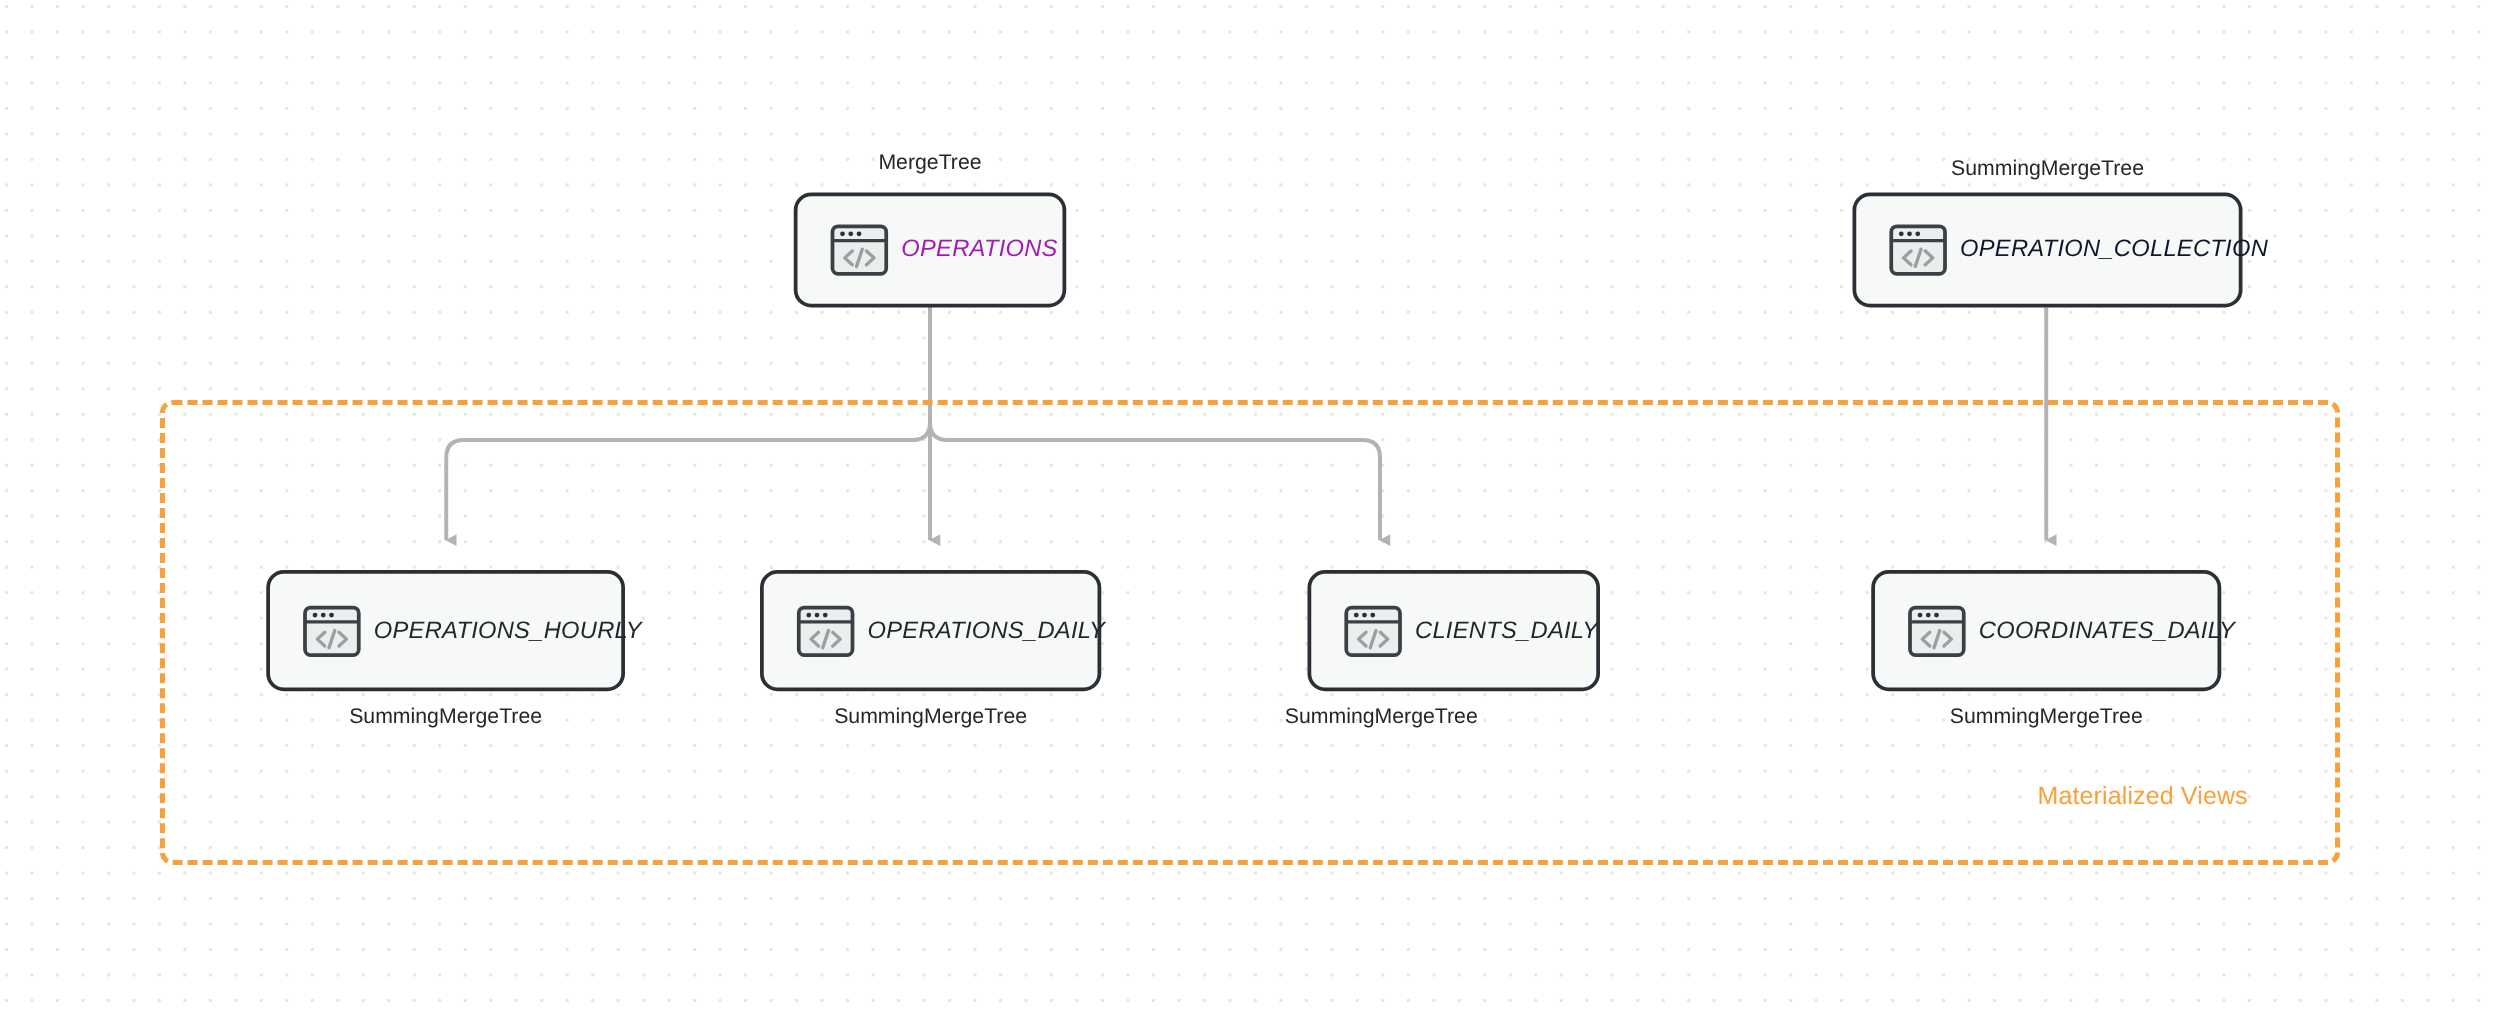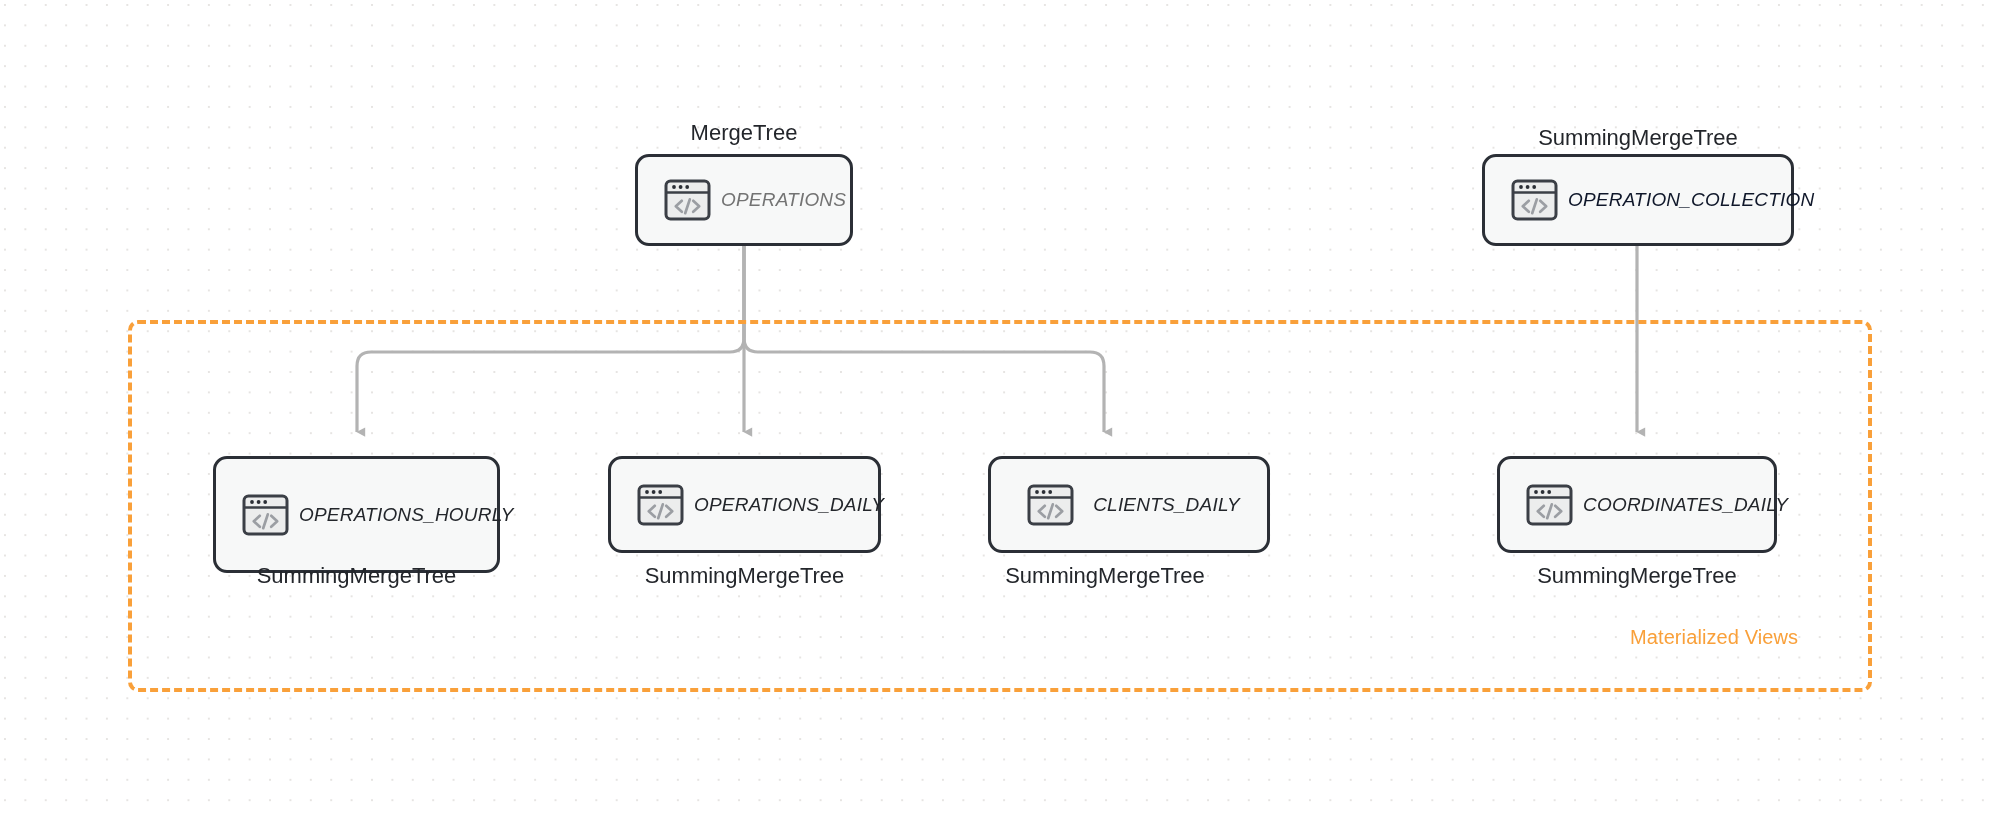--- a/index.html
+++ b/index.html
@@ -73,21 +73,21 @@
     color: #23262b;
     letter-spacing: 0.2px;
     white-space: nowrap;
     padding-right: 18px;
     padding-left: 10px;
   }
 
   
   .engine-label {
     position: absolute;
-    font-size: 22px;
+    font-size: 17px;
     color: #23262b;
     white-space: nowrap;
     text-align: center;
     z-index: 4;
   }
 </style>
 </head>
 <body>
 
 <div id="canvas">
@@ -119,38 +119,38 @@
         <span class="node-icon"><svg viewBox="0 0 47 42" width="47" height="42">
             <rect x="2" y="2" width="43" height="38" rx="4.5" ry="4.5" fill="#eceded" stroke="#3b3f46" stroke-width="3"></rect>
             <path d="M2.2,13.5 H44.8" stroke="#3b3f46" stroke-width="2.6"></path>
             <circle cx="10" cy="8" r="1.9" fill="#2b2f36"></circle>
             <circle cx="16.6" cy="8" r="1.9" fill="#2b2f36"></circle>
             <circle cx="23.2" cy="8" r="1.9" fill="#2b2f36"></circle>
             <path d="M17.8,21.8 L11.8,27.3 L17.8,32.8" fill="none" stroke="#9b9ea3" stroke-width="2.7" stroke-linecap="round" stroke-linejoin="round"></path>
             <path d="M29.2,21.8 L35.2,27.3 L29.2,32.8" fill="none" stroke="#9b9ea3" stroke-width="2.7" stroke-linecap="round" stroke-linejoin="round"></path>
             <path d="M25.8,20.4 L21.2,34.2" fill="none" stroke="#9b9ea3" stroke-width="2.7" stroke-linecap="round"></path>
           </svg></span>
-        <span class="node-title" style="color: #737373;">OPERATIONS</span>
+        <span class="node-title" style="color: #a21caf;">OPERATIONS</span>
       </div>
       <div class="engine-label" style="left: 635px; top: 120px; width: 218px;">MergeTree</div>
       <div class="node" style="left: 1482px; top: 154px; width: 312px; height: 92px; background: rgb(247, 248, 248); border-color: rgb(43, 47, 54);">
         <span class="node-icon"><svg viewBox="0 0 47 42" width="47" height="42">
             <rect x="2" y="2" width="43" height="38" rx="4.5" ry="4.5" fill="#eceded" stroke="#3b3f46" stroke-width="3"></rect>
             <path d="M2.2,13.5 H44.8" stroke="#3b3f46" stroke-width="2.6"></path>
             <circle cx="10" cy="8" r="1.9" fill="#2b2f36"></circle>
             <circle cx="16.6" cy="8" r="1.9" fill="#2b2f36"></circle>
             <circle cx="23.2" cy="8" r="1.9" fill="#2b2f36"></circle>
             <path d="M17.8,21.8 L11.8,27.3 L17.8,32.8" fill="none" stroke="#9b9ea3" stroke-width="2.7" stroke-linecap="round" stroke-linejoin="round"></path>
             <path d="M29.2,21.8 L35.2,27.3 L29.2,32.8" fill="none" stroke="#9b9ea3" stroke-width="2.7" stroke-linecap="round" stroke-linejoin="round"></path>
             <path d="M25.8,20.4 L21.2,34.2" fill="none" stroke="#9b9ea3" stroke-width="2.7" stroke-linecap="round"></path>
           </svg></span>
         <span class="node-title" style="color: #0f172a;">OPERATION_COLLECTION</span>
       </div>
       <div class="engine-label" style="left: 1482px; top: 125px; width: 312px;">SummingMergeTree</div>
-      <div class="node" style="left: 213px; top: 456px; width: 287px; height: 117px; background: rgb(247, 248, 248); border-color: rgb(43, 47, 54);">
+      <div class="node" style="left: 213px; top: 456px; width: 287px; height: 97px; background: rgb(247, 248, 248); border-color: rgb(43, 47, 54);">
         <span class="node-icon"><svg viewBox="0 0 47 42" width="47" height="42">
             <rect x="2" y="2" width="43" height="38" rx="4.5" ry="4.5" fill="#eceded" stroke="#3b3f46" stroke-width="3"></rect>
             <path d="M2.2,13.5 H44.8" stroke="#3b3f46" stroke-width="2.6"></path>
             <circle cx="10" cy="8" r="1.9" fill="#2b2f36"></circle>
             <circle cx="16.6" cy="8" r="1.9" fill="#2b2f36"></circle>
             <circle cx="23.2" cy="8" r="1.9" fill="#2b2f36"></circle>
             <path d="M17.8,21.8 L11.8,27.3 L17.8,32.8" fill="none" stroke="#9b9ea3" stroke-width="2.7" stroke-linecap="round" stroke-linejoin="round"></path>
             <path d="M29.2,21.8 L35.2,27.3 L29.2,32.8" fill="none" stroke="#9b9ea3" stroke-width="2.7" stroke-linecap="round" stroke-linejoin="round"></path>
             <path d="M25.8,20.4 L21.2,34.2" fill="none" stroke="#9b9ea3" stroke-width="2.7" stroke-linecap="round"></path>
           </svg></span>
@@ -164,21 +164,21 @@
             <circle cx="10" cy="8" r="1.9" fill="#2b2f36"></circle>
             <circle cx="16.6" cy="8" r="1.9" fill="#2b2f36"></circle>
             <circle cx="23.2" cy="8" r="1.9" fill="#2b2f36"></circle>
             <path d="M17.8,21.8 L11.8,27.3 L17.8,32.8" fill="none" stroke="#9b9ea3" stroke-width="2.7" stroke-linecap="round" stroke-linejoin="round"></path>
             <path d="M29.2,21.8 L35.2,27.3 L29.2,32.8" fill="none" stroke="#9b9ea3" stroke-width="2.7" stroke-linecap="round" stroke-linejoin="round"></path>
             <path d="M25.8,20.4 L21.2,34.2" fill="none" stroke="#9b9ea3" stroke-width="2.7" stroke-linecap="round"></path>
           </svg></span>
         <span class="node-title" style="color: rgb(35, 38, 43);">OPERATIONS_DAILY</span>
       </div>
       <div class="engine-label" style="left: 608px; top: 563px; width: 273px;">SummingMergeTree</div>
-      <div class="node" style="left: 988px; top: 456px; width: 282px; height: 97px; background: rgb(247, 248, 248); border-color: rgb(43, 47, 54); padding-left: 10px;">
+      <div class="node" style="left: 1046px; top: 456px; width: 234px; height: 97px; background: rgb(247, 248, 248); border-color: rgb(43, 47, 54);">
         <span class="node-icon"><svg viewBox="0 0 47 42" width="47" height="42">
             <rect x="2" y="2" width="43" height="38" rx="4.5" ry="4.5" fill="#eceded" stroke="#3b3f46" stroke-width="3"></rect>
             <path d="M2.2,13.5 H44.8" stroke="#3b3f46" stroke-width="2.6"></path>
             <circle cx="10" cy="8" r="1.9" fill="#2b2f36"></circle>
             <circle cx="16.6" cy="8" r="1.9" fill="#2b2f36"></circle>
             <circle cx="23.2" cy="8" r="1.9" fill="#2b2f36"></circle>
             <path d="M17.8,21.8 L11.8,27.3 L17.8,32.8" fill="none" stroke="#9b9ea3" stroke-width="2.7" stroke-linecap="round" stroke-linejoin="round"></path>
             <path d="M29.2,21.8 L35.2,27.3 L29.2,32.8" fill="none" stroke="#9b9ea3" stroke-width="2.7" stroke-linecap="round" stroke-linejoin="round"></path>
             <path d="M25.8,20.4 L21.2,34.2" fill="none" stroke="#9b9ea3" stroke-width="2.7" stroke-linecap="round"></path>
           </svg></span>

